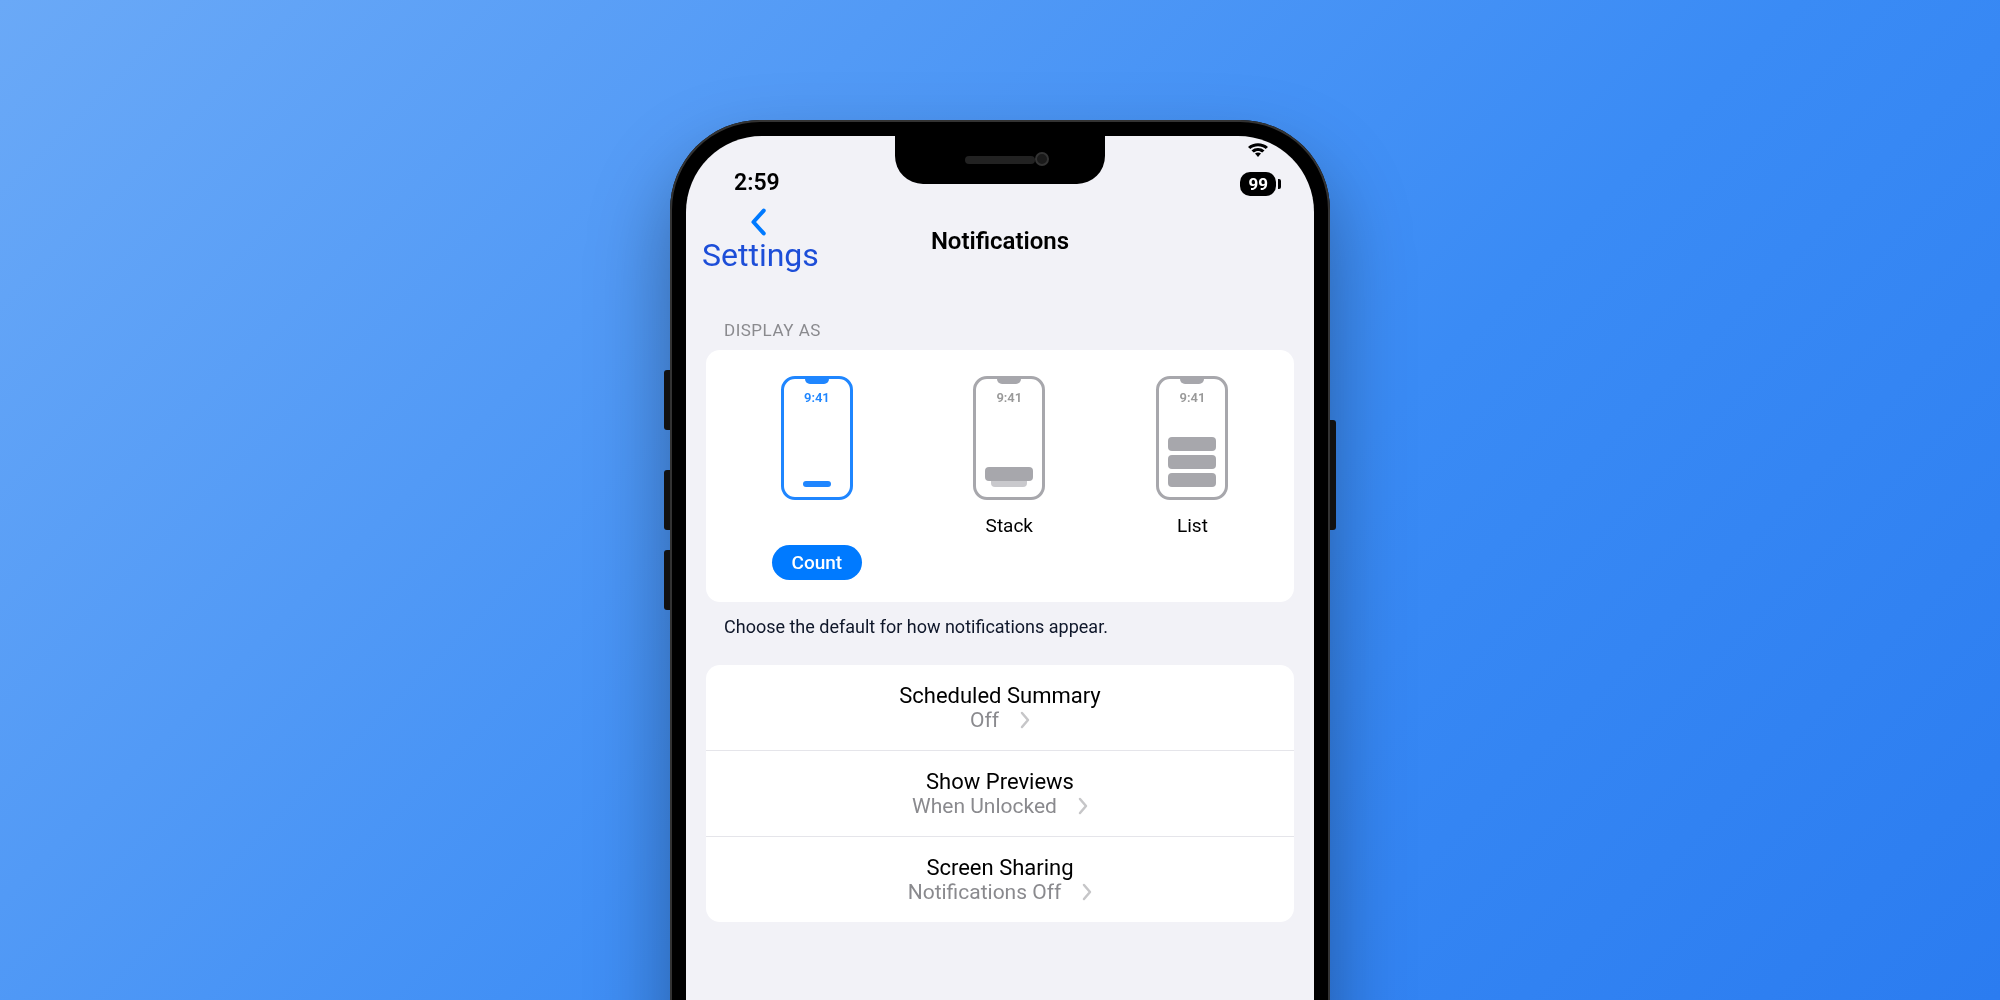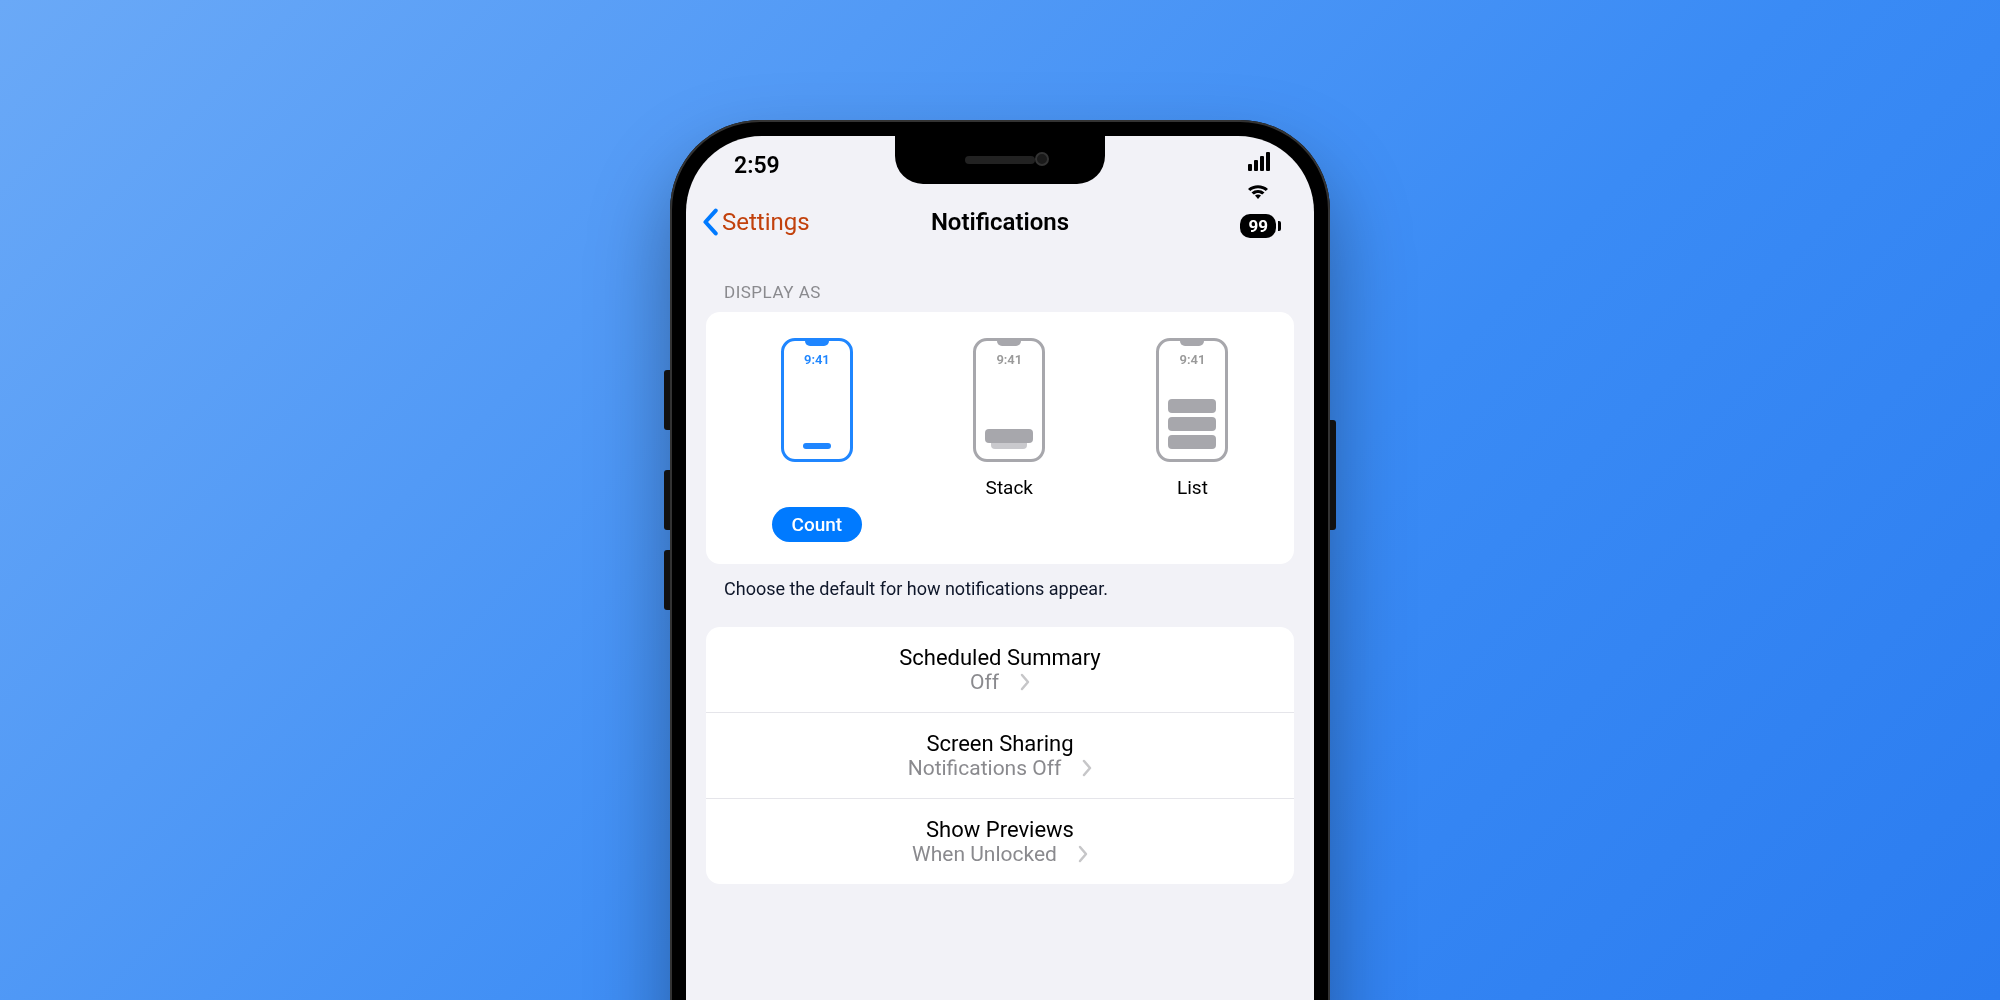--- a/index.html
+++ b/index.html
@@ -72,21 +72,21 @@
     width: 14px; height: 14px;
     background: #1a1a1a;
     border-radius: 50%;
     border: 2px solid #333;
     position: absolute;
     right: 56px; top: 16px;
   }
   .status-bar {
     height: 60px;
     display: flex;
-    align-items: flex-start;
+    align-items: flex-end;
     justify-content: space-between;
     padding: 16px 38px 0 48px;
     font-weight: 600;
     font-size: 23px;
     color: #000;
     gap: 20px;
   }
   .status-right {
     display: flex;
     align-items: center;
@@ -120,23 +120,24 @@
   }
   .nav-bar {
     display: flex;
     align-items: center;
     padding: 12px 20px 16px 16px;
     position: relative;
   }
   .back-button {
     display: flex;
     align-items: center;
-    color: #c2410c;
-    font-size: 24px;
+    color: #1d4ed8;
+    font-size: 32px;
     cursor: pointer;
+    flex-direction: column;
   }
   .back-chevron {
     width: 16px; height: 28px;
     margin-right: 4px;
   }
   .nav-title {
     position: absolute;
     left: 50%; transform: translateX(-50%);
     font-size: 24px;
     font-weight: 600;
@@ -368,38 +369,38 @@
             <span>Scheduled Summary</span>
             <span class="row-right">
               <span>Off</span>
               <svg class="chevron-right" viewBox="0 0 10 18">
                 <polyline points="2,2 8,9 2,16" fill="none" stroke="#c6c6c8" stroke-width="2.5" stroke-linecap="round" stroke-linejoin="round"></polyline>
               </svg>
             </span>
           </div>
 
           <div class="list-row">
+            <span>Show Previews</span>
+            <span class="row-right">
+              <span>When Unlocked</span>
+              <svg class="chevron-right" viewBox="0 0 10 18">
+                <polyline points="2,2 8,9 2,16" fill="none" stroke="#c6c6c8" stroke-width="2.5" stroke-linecap="round" stroke-linejoin="round"></polyline>
+              </svg>
+            </span>
+          </div>
+
+          <div class="list-row">
             <span>Screen Sharing</span>
             <span class="row-right">
               <span>Notifications Off</span>
               <svg class="chevron-right" viewBox="0 0 10 18">
                 <polyline points="2,2 8,9 2,16" fill="none" stroke="#c6c6c8" stroke-width="2.5" stroke-linecap="round" stroke-linejoin="round"></polyline>
               </svg>
             </span>
           </div>
 
-          <div class="list-row">
-            <span>Show Previews</span>
-            <span class="row-right">
-              <span>When Unlocked</span>
-              <svg class="chevron-right" viewBox="0 0 10 18">
-                <polyline points="2,2 8,9 2,16" fill="none" stroke="#c6c6c8" stroke-width="2.5" stroke-linecap="round" stroke-linejoin="round"></polyline>
-              </svg>
-            </span>
-          </div>
-
         </div>
 
       </div>
 
     </div>
   </div>
 </div>
 
 </body></html>

